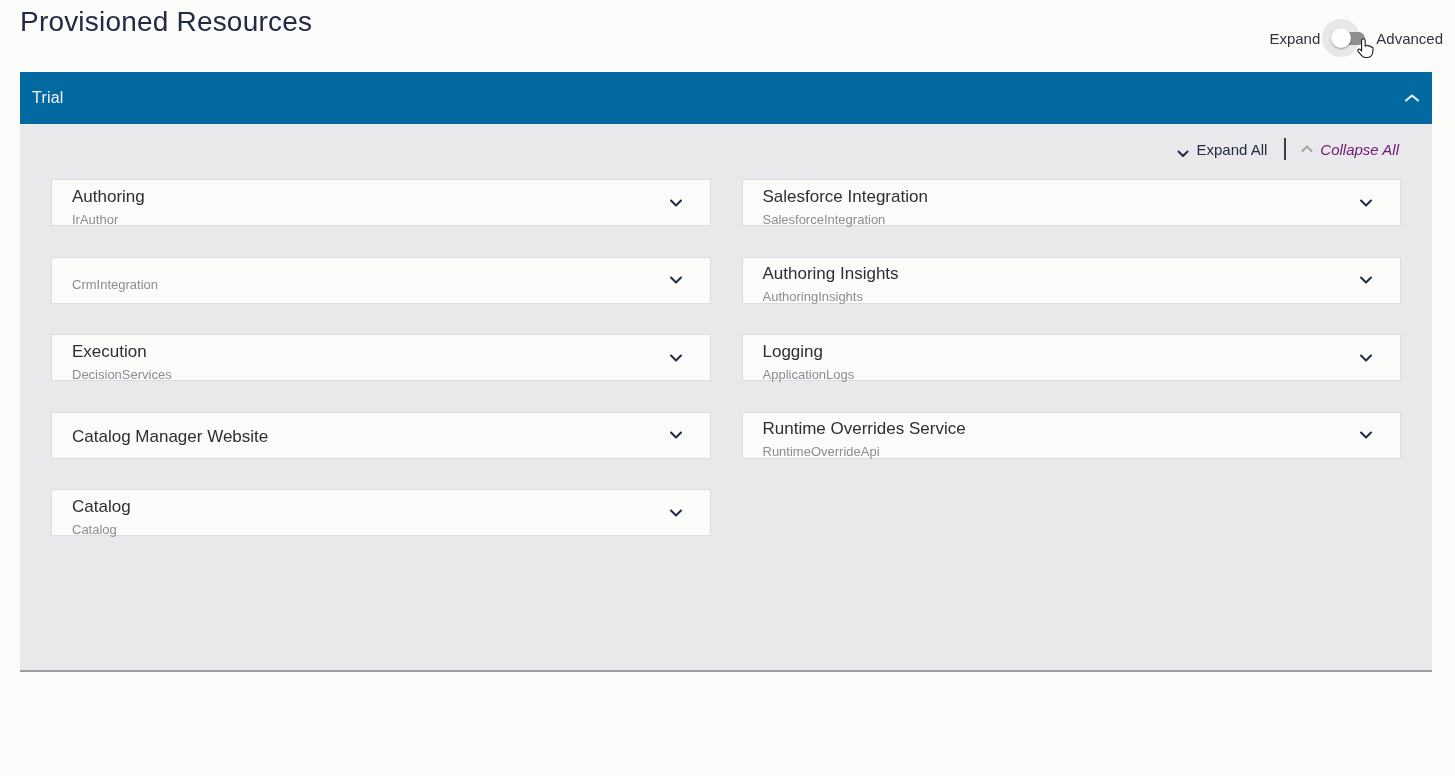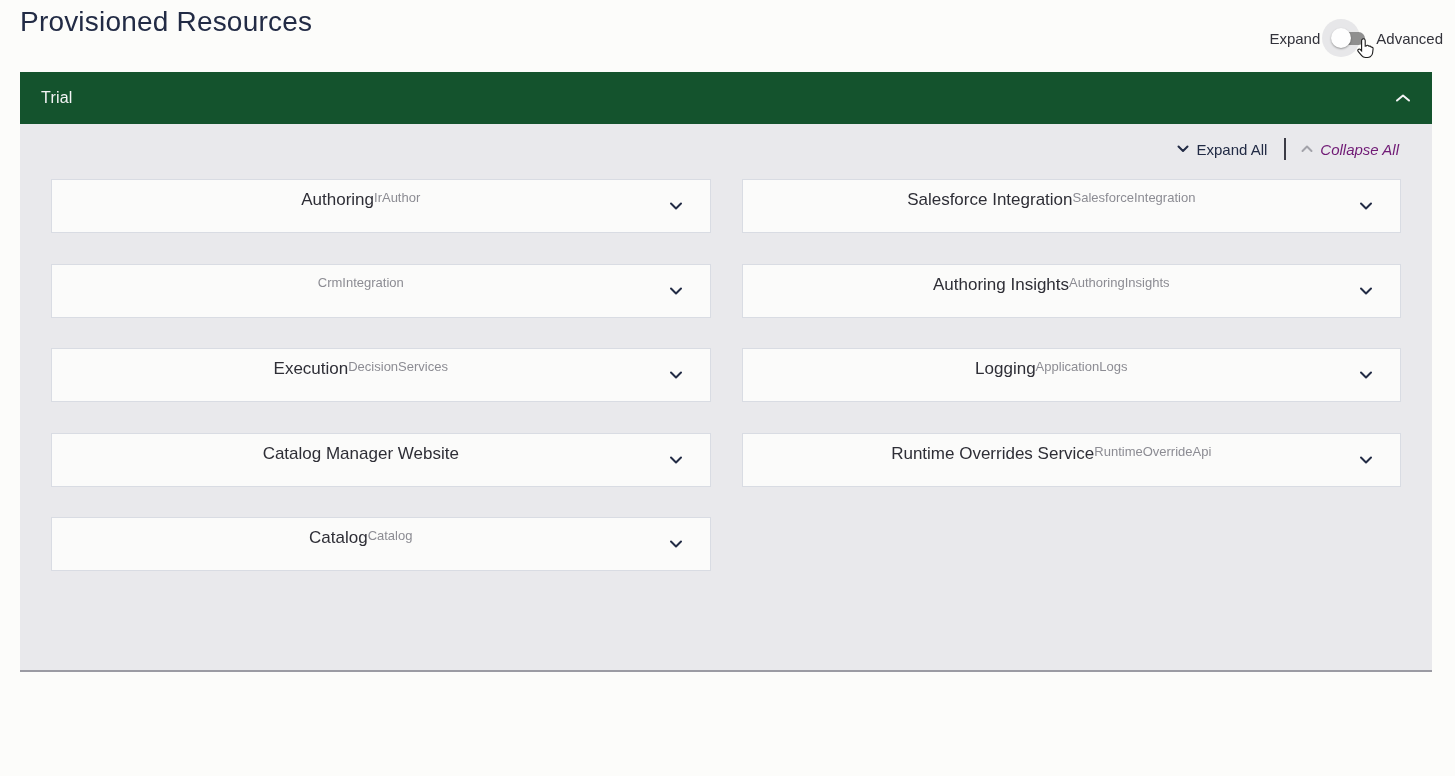--- a/index.html
+++ b/index.html
@@ -36,56 +36,56 @@
     border-radius: 50%; background: #fefefe;
     box-shadow: 0 1px 2px rgba(0,0,0,0.35);
   }
   .cursor-hand {
     position: absolute; left: 33px; top: 18px; width: 24px; height: 24px;
     z-index: 5; pointer-events: none;
   }
   
   .section-bar {
     position: absolute; left: 20px; top: 72px; width: 1412px; height: 52px;
-    background: #14532d; color: #f4f4f6;
+    background: #0369a1; color: #f4f4f6;
     display: flex; align-items: center; justify-content: space-between;
-    padding: 0 21px; cursor: pointer;
+    padding: 0 12px; cursor: pointer;
   }
   .section-bar .section-title { font-size: 16px; letter-spacing: 0.2px; }
   
   .panel {
     position: absolute; left: 20px; top: 124px; width: 1412px; height: 548px;
     background: #e9e9ec;
     border-bottom: 2px solid #9b9ba3;
   }
   .controls {
     position: absolute; top: 13px; right: 33px;
     display: flex; align-items: center; height: 24px;
   }
   .control-link {
     display: flex; align-items: center; gap: 7px;
     font-size: 15px; cursor: pointer;
   }
-  .control-link.enabled { color: #222b45; }
+  .control-link.enabled { color: #222b45; align-items: flex-end; }
   .control-link.disabled { color: #701a75; cursor: default; font-style: italic; }
   .control-divider {
     width: 2px; height: 22px; background: #3c3c46;
     margin: 0 15px 0 17px;
   }
   
   .card-grid {
     position: absolute; left: 31px; top: 55px; width: 1350px;
     display: grid; grid-template-columns: 1fr 1fr;
     column-gap: 31px; row-gap: 30.5px;
   }
   .card {
-    height: 54px; background: #fbfbfa;
+    height: 47px; background: #fbfbfa;
     border: 1px solid #d9dce3;
     position: relative;
-    display: flex; flex-direction: row; justify-content: center;
+    display: flex; flex-direction: column; justify-content: center;
     padding: 10px 60px 2px 20px;
     cursor: pointer;
   }
   .card-title { font-size: 17px; color: #2e2e36; margin-bottom: 5px; }
   .card-subtitle { font-size: 13px; color: #8c8c93; }
   .card .chev {
     position: absolute; right: 27px; top: 50%; transform: translateY(-50%);
   }
   svg.icon { display: block; }
 </style>

